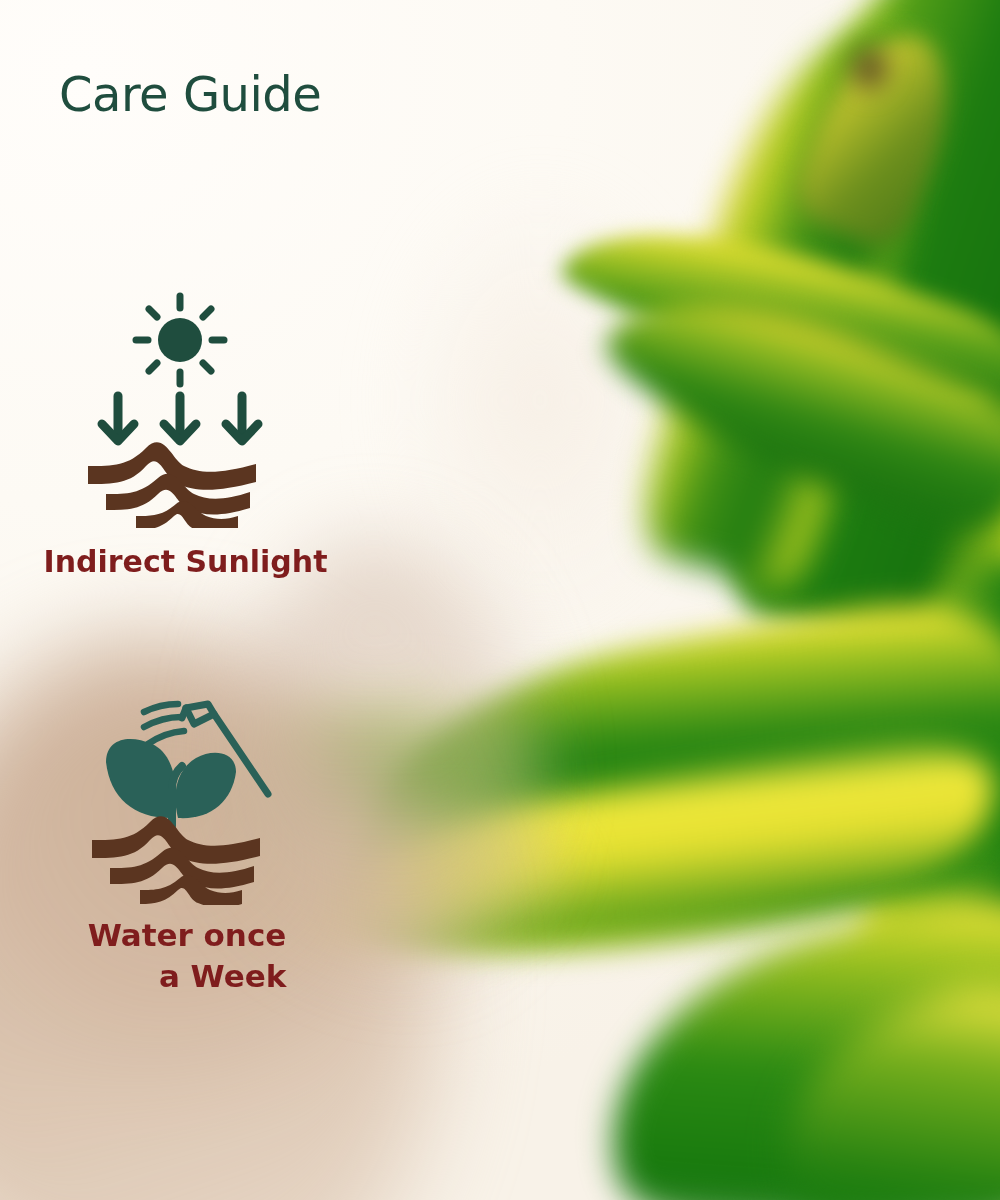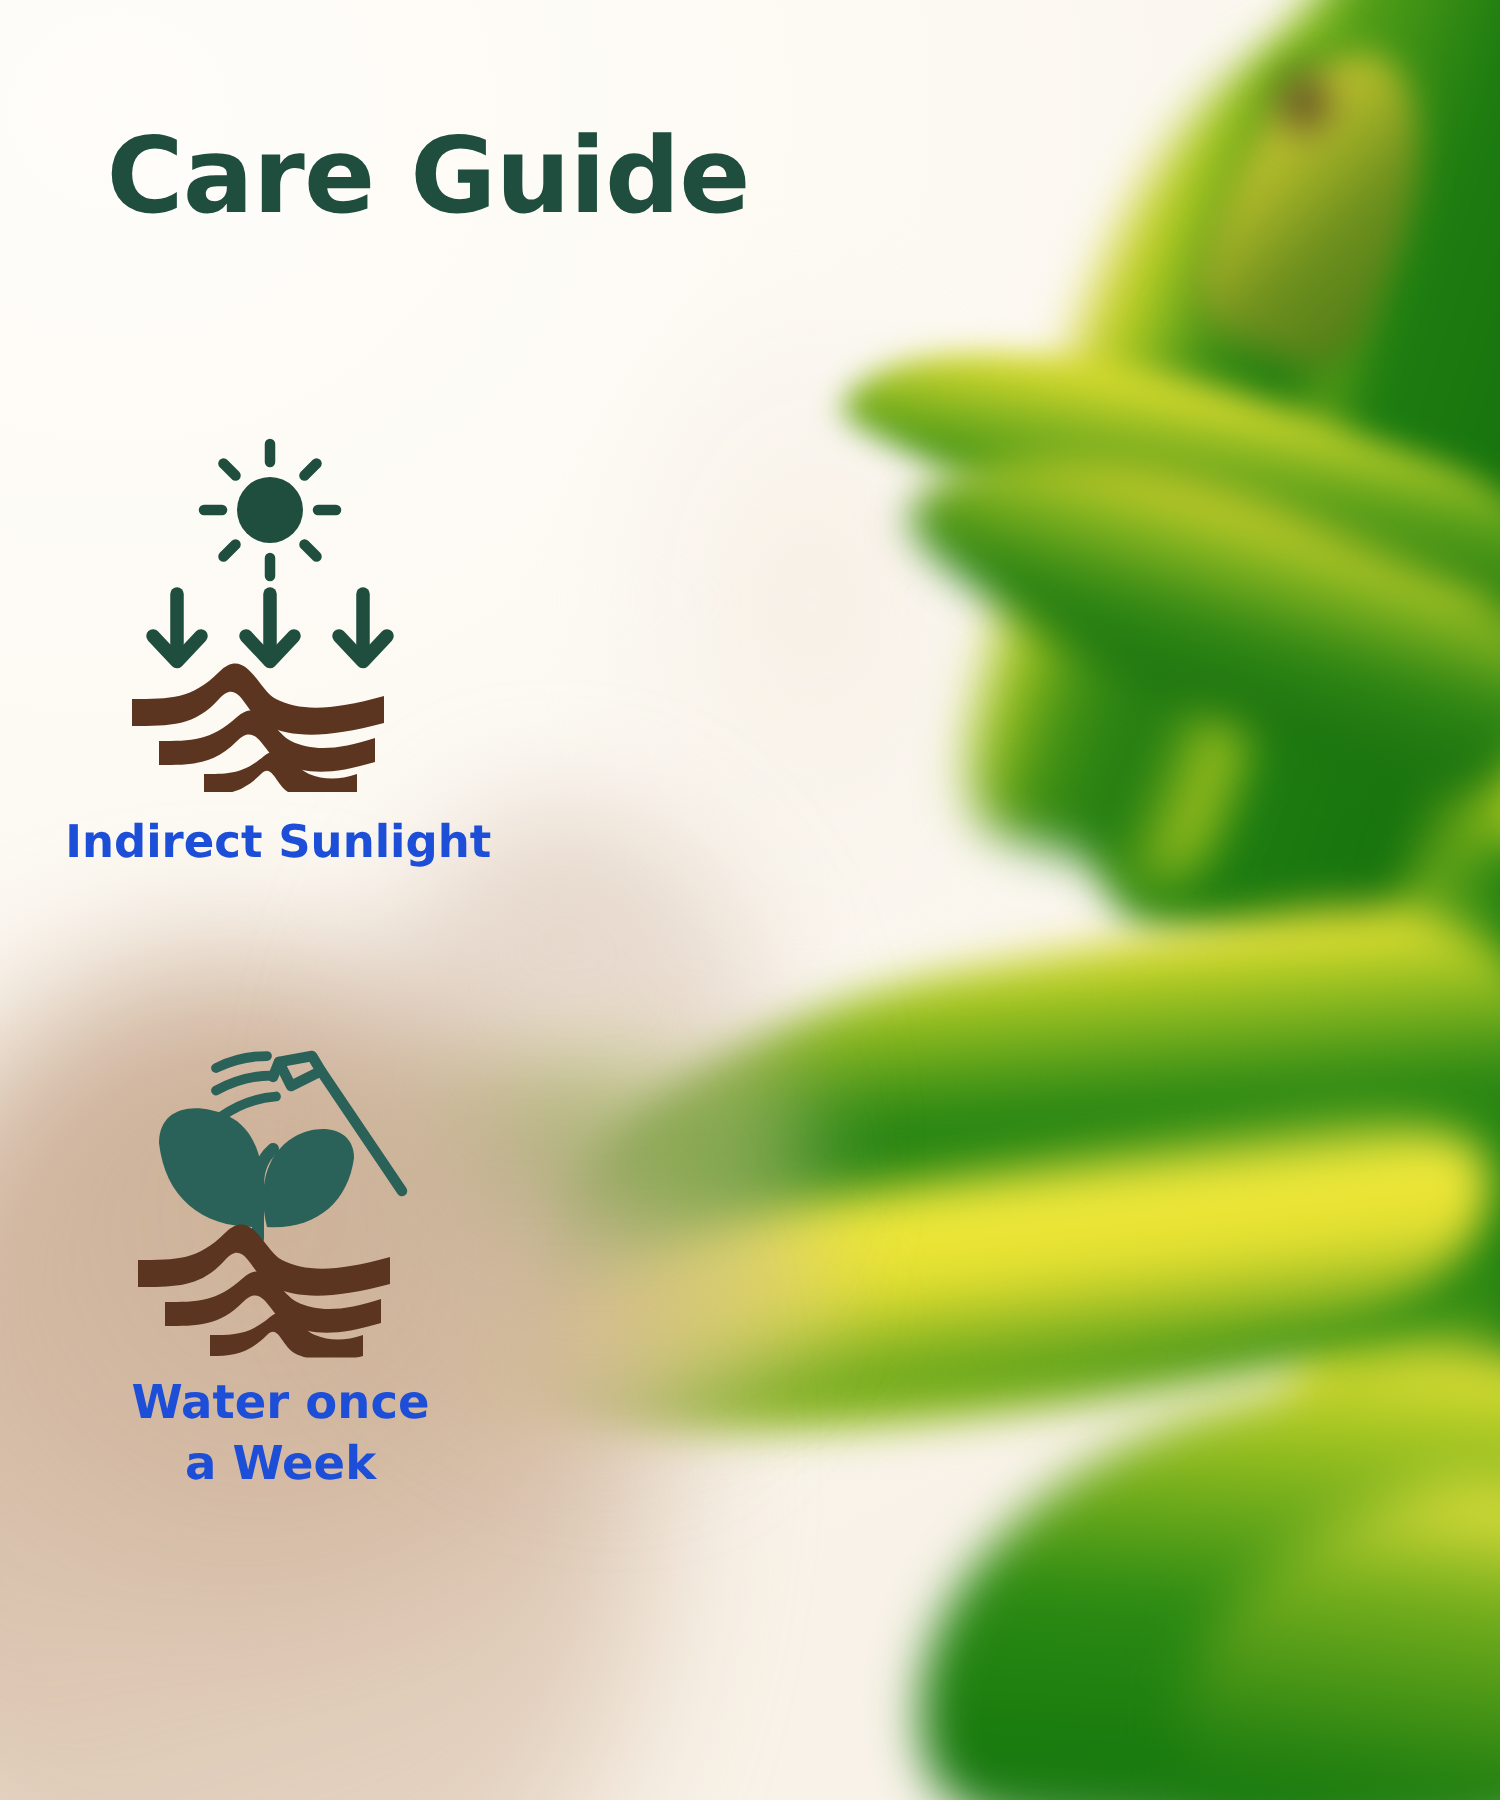--- a/index.html
+++ b/index.html
@@ -258,50 +258,50 @@
   
   .content {
     position: absolute;
     inset: 0;
   }
 
   .title {
     position: absolute;
     left: 55px;
     top: 66px;
-    margin: 16px;
-    font-size: 70px;
+    margin: 4px;
+    font-size: 48px;
     line-height: 1;
-    font-weight: 700;
+    font-weight: 400;
     letter-spacing: -0.5px;
     color: #1f4d3e;
     font-family: "DejaVu Sans", sans-serif;
   }
 
   
   .care-item {
     position: absolute;
     display: flex;
     flex-direction: column;
     align-items: center;
   }
   #care-sun   { left: 30px; top: 288px; width: 300px; }
   #care-water { left: 44px; top: 690px; width: 275px; }
 
   .icon-wrap {
     position: relative;
   }
 
   .care-label {
-    color: #1d4ed8;
+    color: #7f1d1d;
     font-family: "DejaVu Sans", sans-serif;
     font-weight: 700;
     font-size: 30px;
     line-height: 1.33;
-    text-align: center;
+    text-align: right;
     white-space: pre-line;
     margin-left: 11px;
   }
   #sunlight-label  { margin-top: 14px; font-size: 30px; }
   #water-label     { margin-top: 10px; font-size: 31px; }
 
   svg { display: block; }
 </style>
 </head>
 <body>

